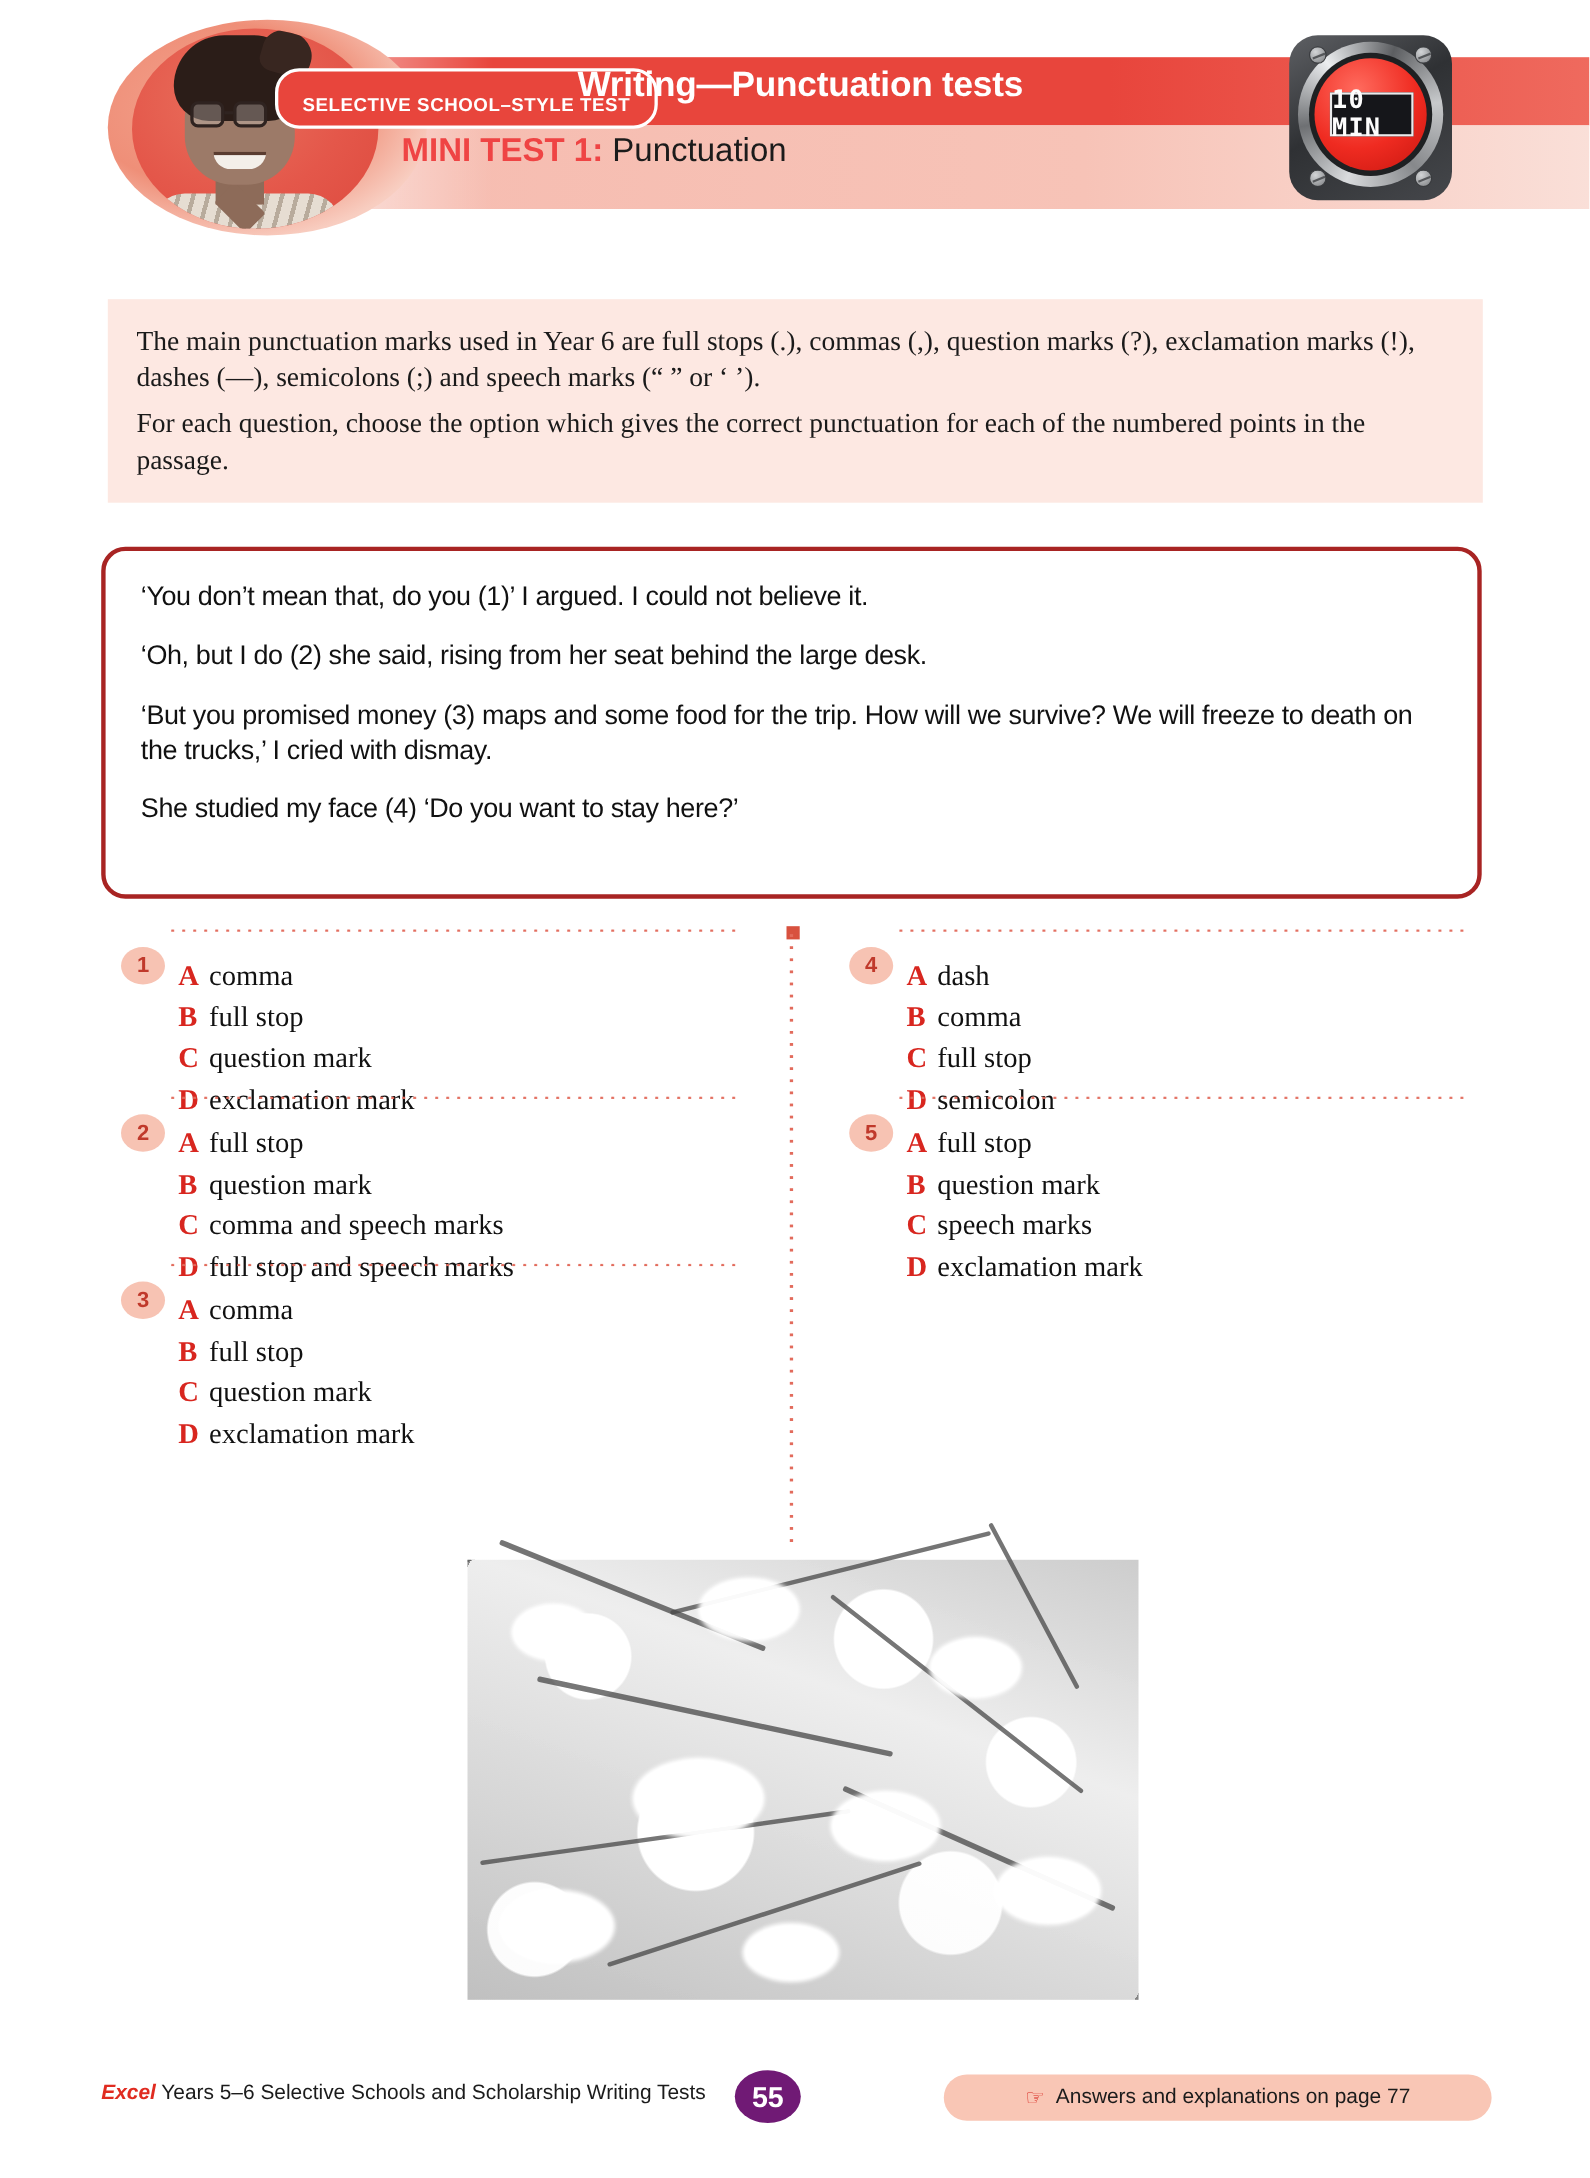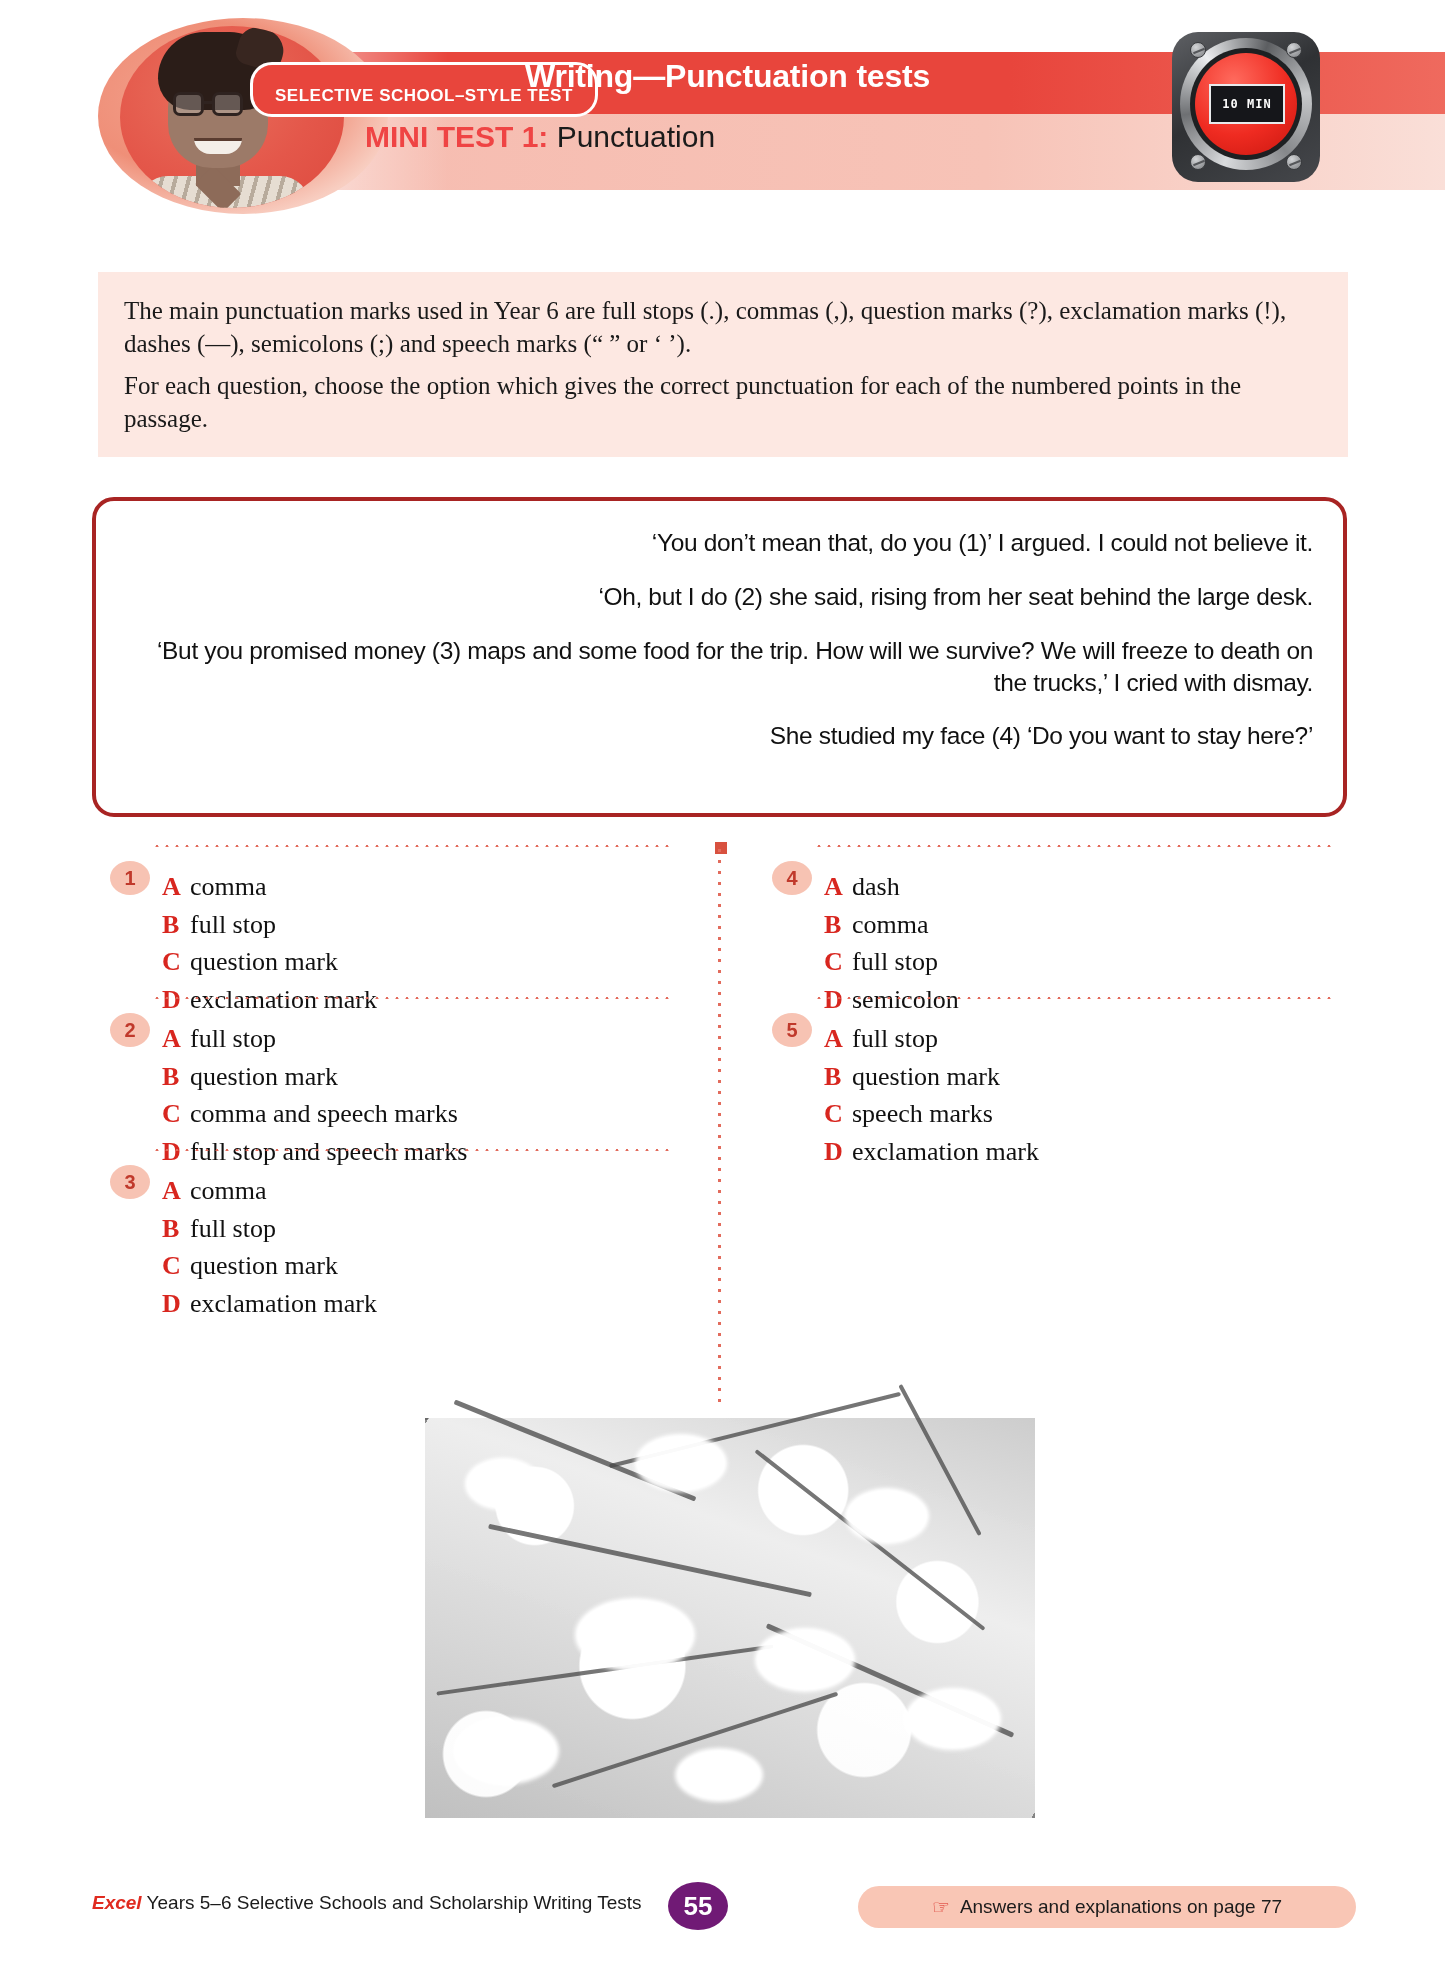--- a/index.html
+++ b/index.html
@@ -128,21 +128,21 @@
     position:absolute; left:27px; top:31px; width:102px; height:102px; border-radius:50%;
     background: radial-gradient(circle at 38% 28%, #ff6b5e 0%, #ef2b21 55%, #c8160f 100%);
   }
   .timer .lcd {
     position:absolute; left:41px; top:62px; width:76px; height:40px;
     background:#15161a; border:2px solid #e9eaec;
     display:flex; align-items:center; justify-content:center;
   }
   .timer .lcd span {
     color:#fdfdfd; font-family:"DejaVu Sans Mono", monospace;
-    font-size:12px; letter-spacing:1px; font-weight:bold;
+    font-size:23px; letter-spacing:1px; font-weight:bold;
   }
   .timer .screw { position:absolute; width:16px; height:16px; border-radius:50%;
     background: radial-gradient(circle at 35% 30%, #d3d5d7, #7c7e81);
     border:1px solid #3a3c3f; }
   .timer .screw::after { content:""; position:absolute; left:2px; top:7px; width:12px; height:2px; background:#55575a; transform:rotate(-22deg); }
   .timer .s1 { left:22px; top:20px; }
   .timer .s2 { left:118px; top:20px; }
   .timer .s3 { left:22px; top:132px; }
   .timer .s4 { left:118px; top:132px; }
 
@@ -156,21 +156,20 @@
     font-size:25px; line-height:1.33; color:#1a1a1a;
   }
   .instructions p + p { margin-top:8px; }
 
   
   .passage {
     position:absolute; left:92px; top:497px; width:1255px; height:320px;
     border:4px solid #a82423; border-radius:22px;
     padding:26px 30px 22px 32px;
     background:#fff;
-    text-align:right;
   }
   .passage p {
     font-family:"Liberation Sans", sans-serif;
     font-size:24.5px; line-height:1.30; color:#111;
     letter-spacing:-0.35px;
   }
   .passage p + p { margin-top:22px; }
 
   
   .questions { position:absolute; left:92px; top:845px; width:1260px; height:580px; }

